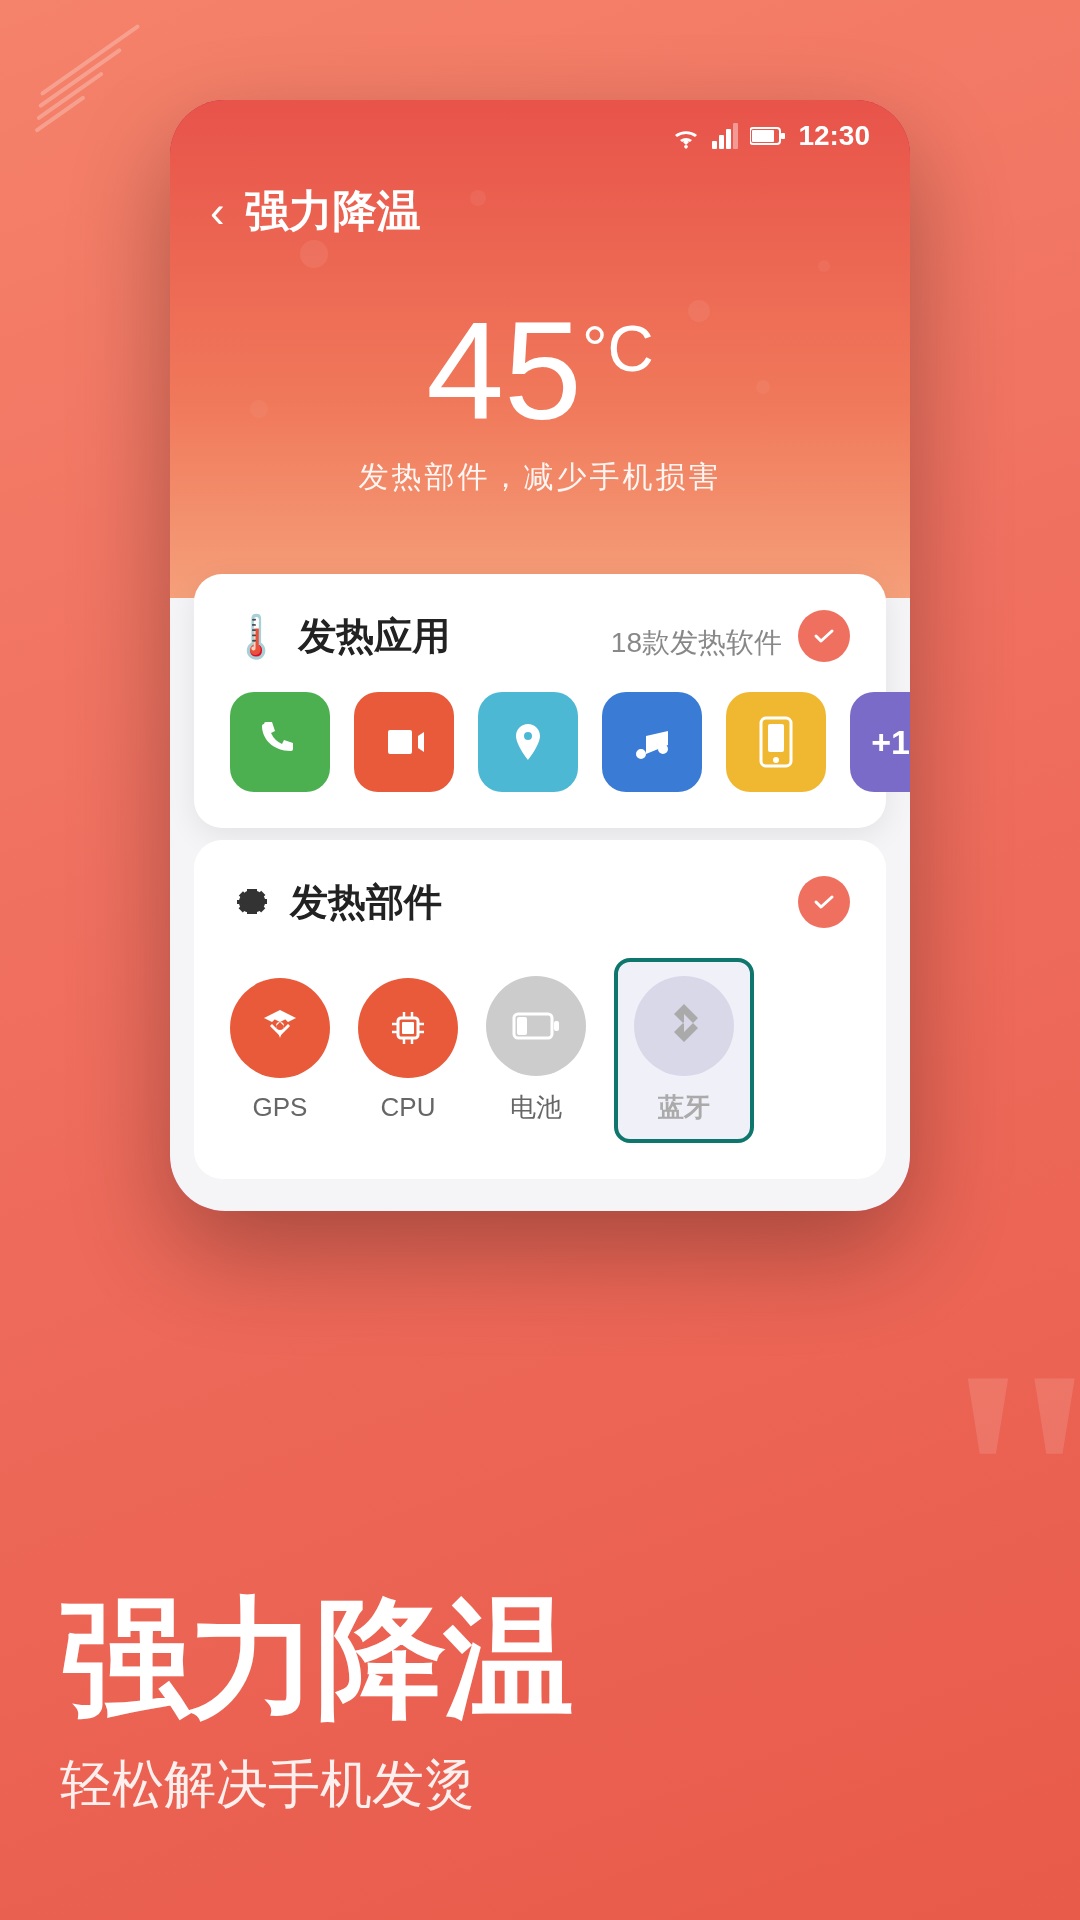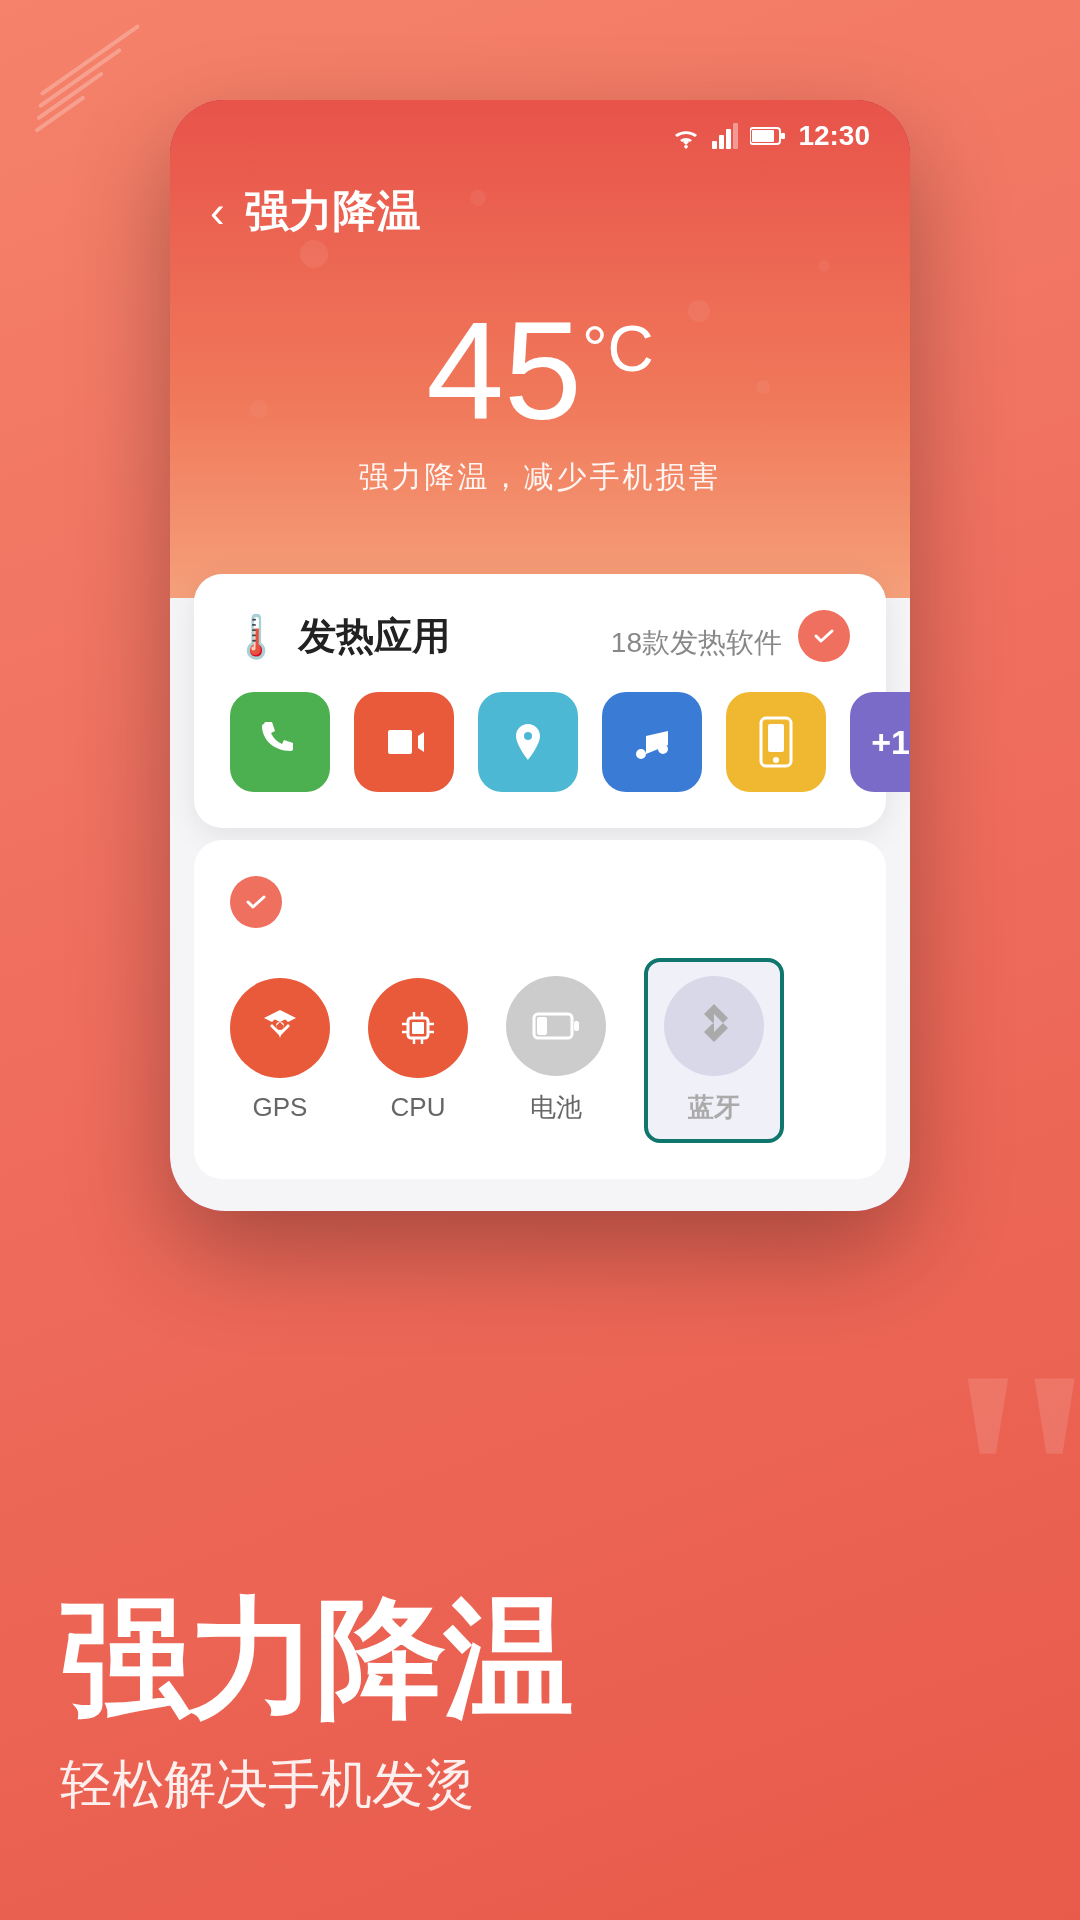--- a/index.html
+++ b/index.html
@@ -93,21 +93,21 @@
 
     
     .app-icons-row {
       display: flex;
       gap: 24px;
       align-items: center;
     }
 
     .component-icons-row {
       display: flex;
-      gap: 38px;
+      gap: 28px;
       align-items: center;
       justify-content: flex-start;
       flex-wrap: nowrap;
     }
     .component-item {
       display: flex;
       flex-direction: column;
       align-items: center;
       gap: 14px;
     }
@@ -236,21 +236,21 @@
 
       <div class="nav-bar">
         <span class="back-arrow" style="font-size:44px;color:white;font-weight:300;">‹</span>
         <span class="nav-title">强力降温</span>
       </div>
 
       <div class="temp-display">
         <div style="color:white;font-size:140px;font-weight:200;line-height:1;">
           <span>45</span><span style="font-size:64px;vertical-align:super;">°C</span>
         </div>
-        <div style="color:rgba(255,255,255,0.92);font-size:30px;margin-top:16px;letter-spacing:3px;">强力降温，减少手机损害</div>
+        <div style="color:rgba(255,255,255,0.92);font-size:30px;margin-top:16px;letter-spacing:3px;">发热部件，减少手机损害</div>
       </div>
     </div>
 
     <div style="background:#f5f5f7;padding:0 0 20px 0;">
 
       <div style="background:white;margin:0 24px;border-radius:28px;padding:36px 36px 36px;position:relative;top:-24px;box-shadow:0 8px 30px rgba(0,0,0,0.08);">
         <div class="section-header">
           <div class="section-header-left">
             <span style="font-size:42px;">🌡️</span>
             <span class="section-title">发热应用</span>
@@ -300,20 +300,28 @@
           </div>
 
           <div style="width:100px;height:100px;border-radius:24px;background:#7b6bc8;display:flex;align-items:center;justify-content:center;flex-shrink:0;">
             <span style="color:white;font-size:34px;font-weight:700;">+12</span>
           </div>
         </div>
       </div>
 
       <div style="background:white;margin:0 24px;border-radius:28px;padding:36px;position:relative;top:-12px;">
         <div class="section-header">
+          <div class="section-header-left">
+
+            <svg width="44" height="44" viewBox="0 0 44 44" fill="#333">
+              <path d="M22 14a8 8 0 100 16 8 8 0 000-16zm0 12a4 4 0 110-8 4 4 0 010 8z"></path>
+              <path d="M37 24h-2.1a13 13 0 01-1.1 2.7l1.5 1.5-4.2 4.2-1.5-1.5A13 13 0 0127 32v2H17v-2a13 13 0 01-2.7-1.1l-1.5 1.5-4.2-4.2 1.5-1.5A13 13 0 019.1 24H7v-4h2.1A13 13 0 0110.3 17l-1.5-1.5 4.2-4.2 1.5 1.5A13 13 0 0117 11.1V9h10v2.1a13 13 0 012.7 1.1l1.5-1.5 4.2 4.2-1.5 1.5a13 13 0 011.1 2.7H37v4z" fill-rule="evenodd"></path>
+            </svg>
+            <span class="section-title">发热部件</span>
+          </div>
           <div class="check-badge">
             <svg width="24" height="24" viewBox="0 0 24 24" fill="none">
               <path d="M4 12l5 5L20 7" stroke="white" stroke-width="3" stroke-linecap="round" stroke-linejoin="round"></path>
             </svg>
           </div>
         </div>
 
         <div class="component-icons-row">
 
           <div class="component-item">

